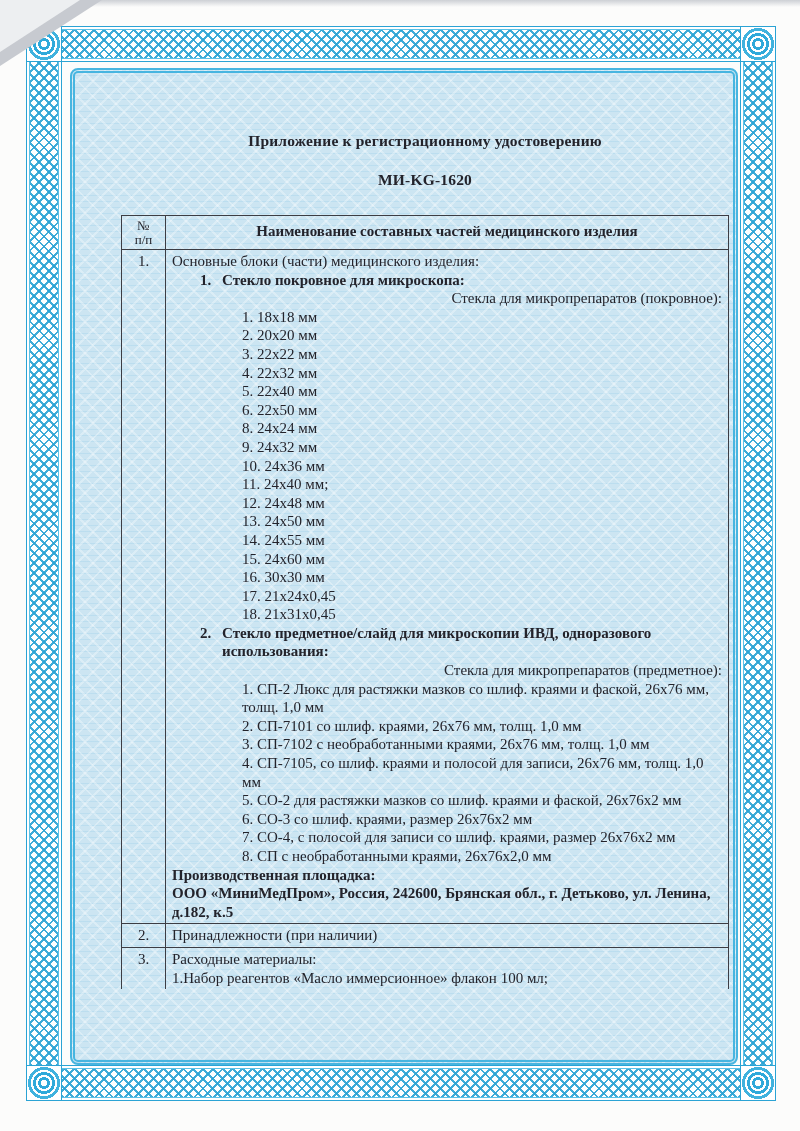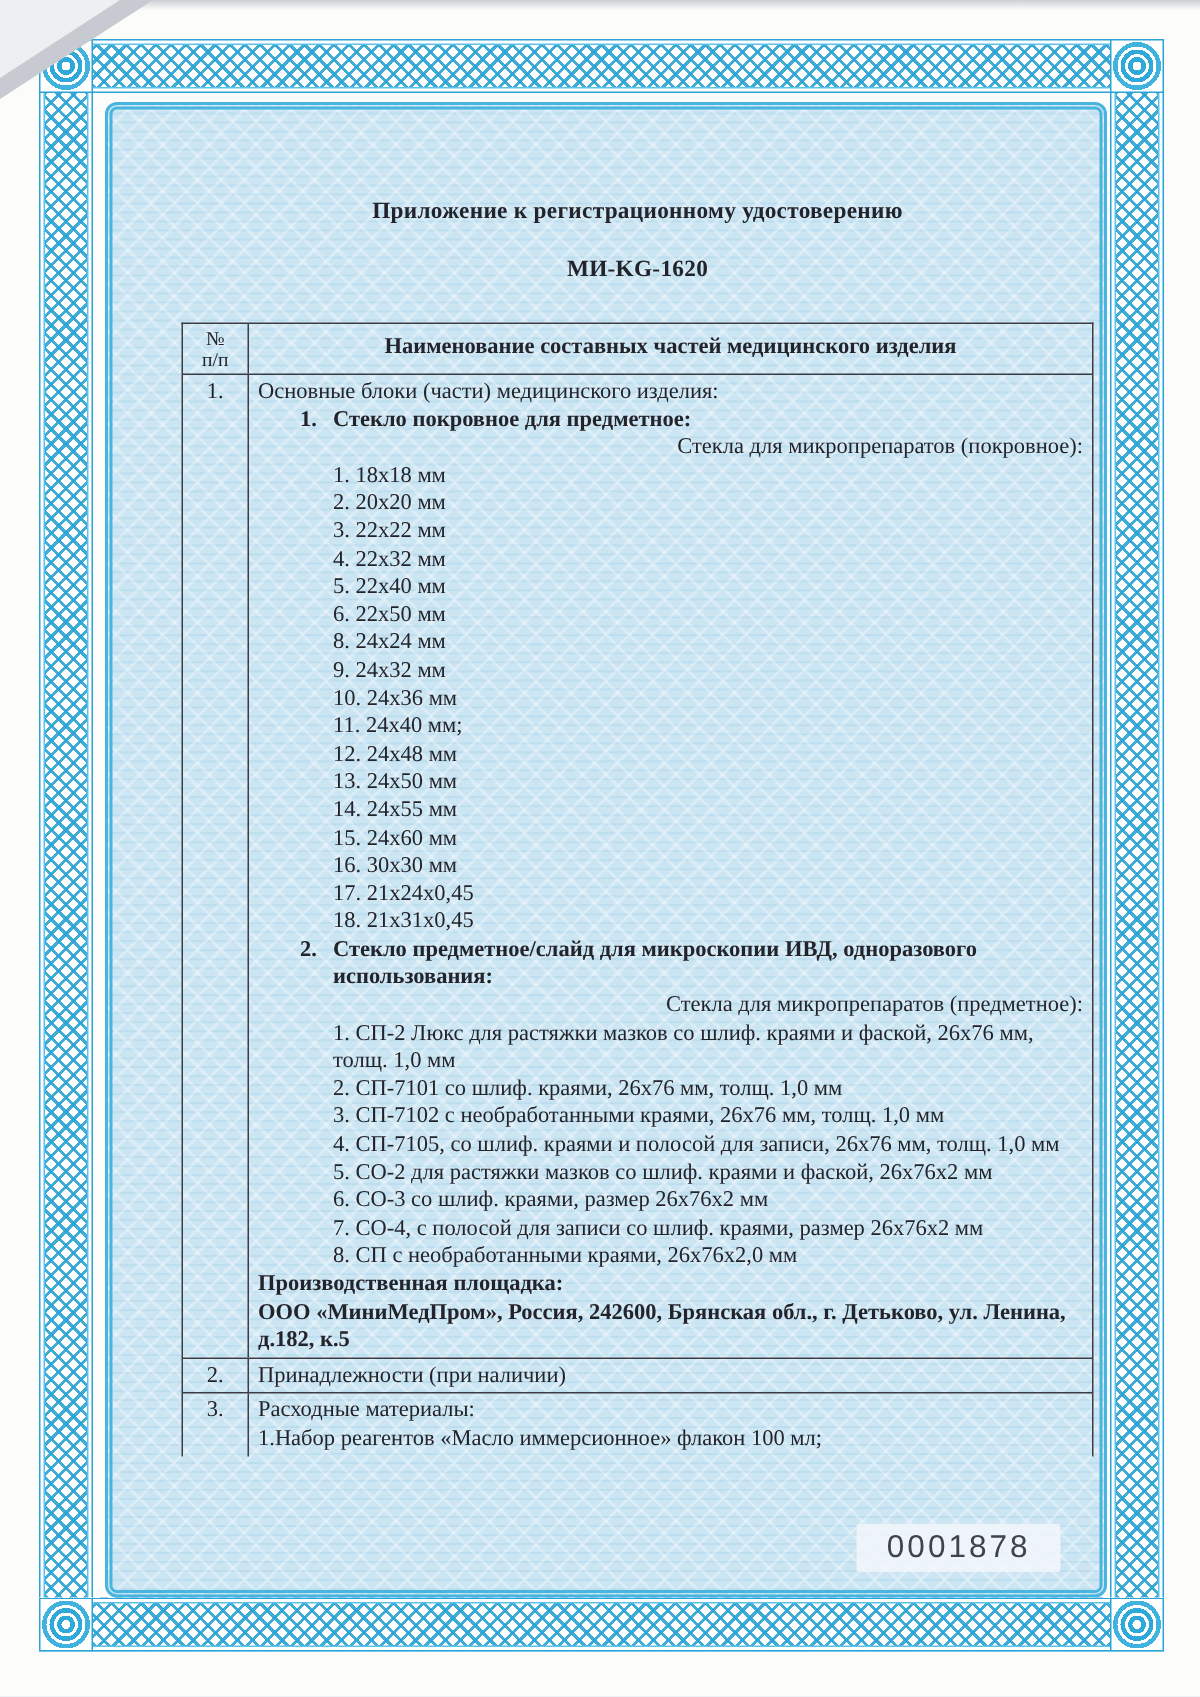--- a/index.html
+++ b/index.html
@@ -54,21 +54,21 @@
   .td { padding:2px 6px; }
   .col-num { flex:0 0 44px; width:44px; border-right:1px solid #3c3d44; text-align:center; line-height:18.6px; }
   .col-name { flex:1; line-height:18.6px; }
   .header .col-name { text-align:center; font-weight:bold; padding:6px 8px 4px; }
   .header .col-num { font-size:13px; line-height:14px; padding-top:3px; }
 
   .line { line-height:18.6px; }
   .sec-head { display:flex; font-weight:bold; margin-left:28px; line-height:18.6px; }
   .sec-num { flex:0 0 22px; }
   .sec-sub { margin-left:50px; line-height:18.6px;text-align:right; }
-  .list { margin-left:50px;font-family:Liberation Serif, serif; }
+  .list { margin-left:70px;font-family:Liberation Serif, serif; }
   .list .list-item { line-height:18.6px; }
   .factory { font-weight:bold; line-height:18.6px; }
 
   .serial { position:absolute; right:26px; bottom:12px;
     font-family:"Liberation Sans", sans-serif; font-size:21px; letter-spacing:2px;
     color:#3f434b; background:rgba(241,246,250,.88); padding:4px 20px; border-radius:2px; }
 </style>
 </head>
 <body>
 
@@ -99,21 +99,21 @@
       </div>
 
       <div class="tr">
         <div class="td col-num">1.</div>
         <div class="td col-name">
           <div class="line">Основные блоки (части) медицинского изделия:</div>
 
           <div>
             <div class="sec-head">
               <span class="sec-num">1.</span>
-              <span>Стекло покровное для предметное:</span>
+              <span>Стекло покровное для микроскопа:</span>
             </div>
             <div class="sec-sub">Стекла для микропрепаратов (покровное):</div>
             <div class="list">
                 <div class="list-item">1. 18х18 мм</div>
                 <div class="list-item">2. 20х20 мм</div>
                 <div class="list-item">3. 22х22 мм</div>
                 <div class="list-item">4. 22х32 мм</div>
                 <div class="list-item">5. 22х40 мм</div>
                 <div class="list-item">6. 22х50 мм</div>
                 <div class="list-item">8. 24х24 мм</div>
@@ -163,17 +163,16 @@
       <div class="tr">
         <div class="td col-num">3.</div>
         <div class="td col-name">
           <div class="line">Расходные материалы:</div>
           <div class="line">1.Набор реагентов «Масло иммерсионное» флакон 100 мл;</div>
         </div>
       </div>
 
     </div>
 
-    <div class="serial">0001878</div>
   </div>
 
   <div class="fold"></div>
 </div>
 
 </body></html>

